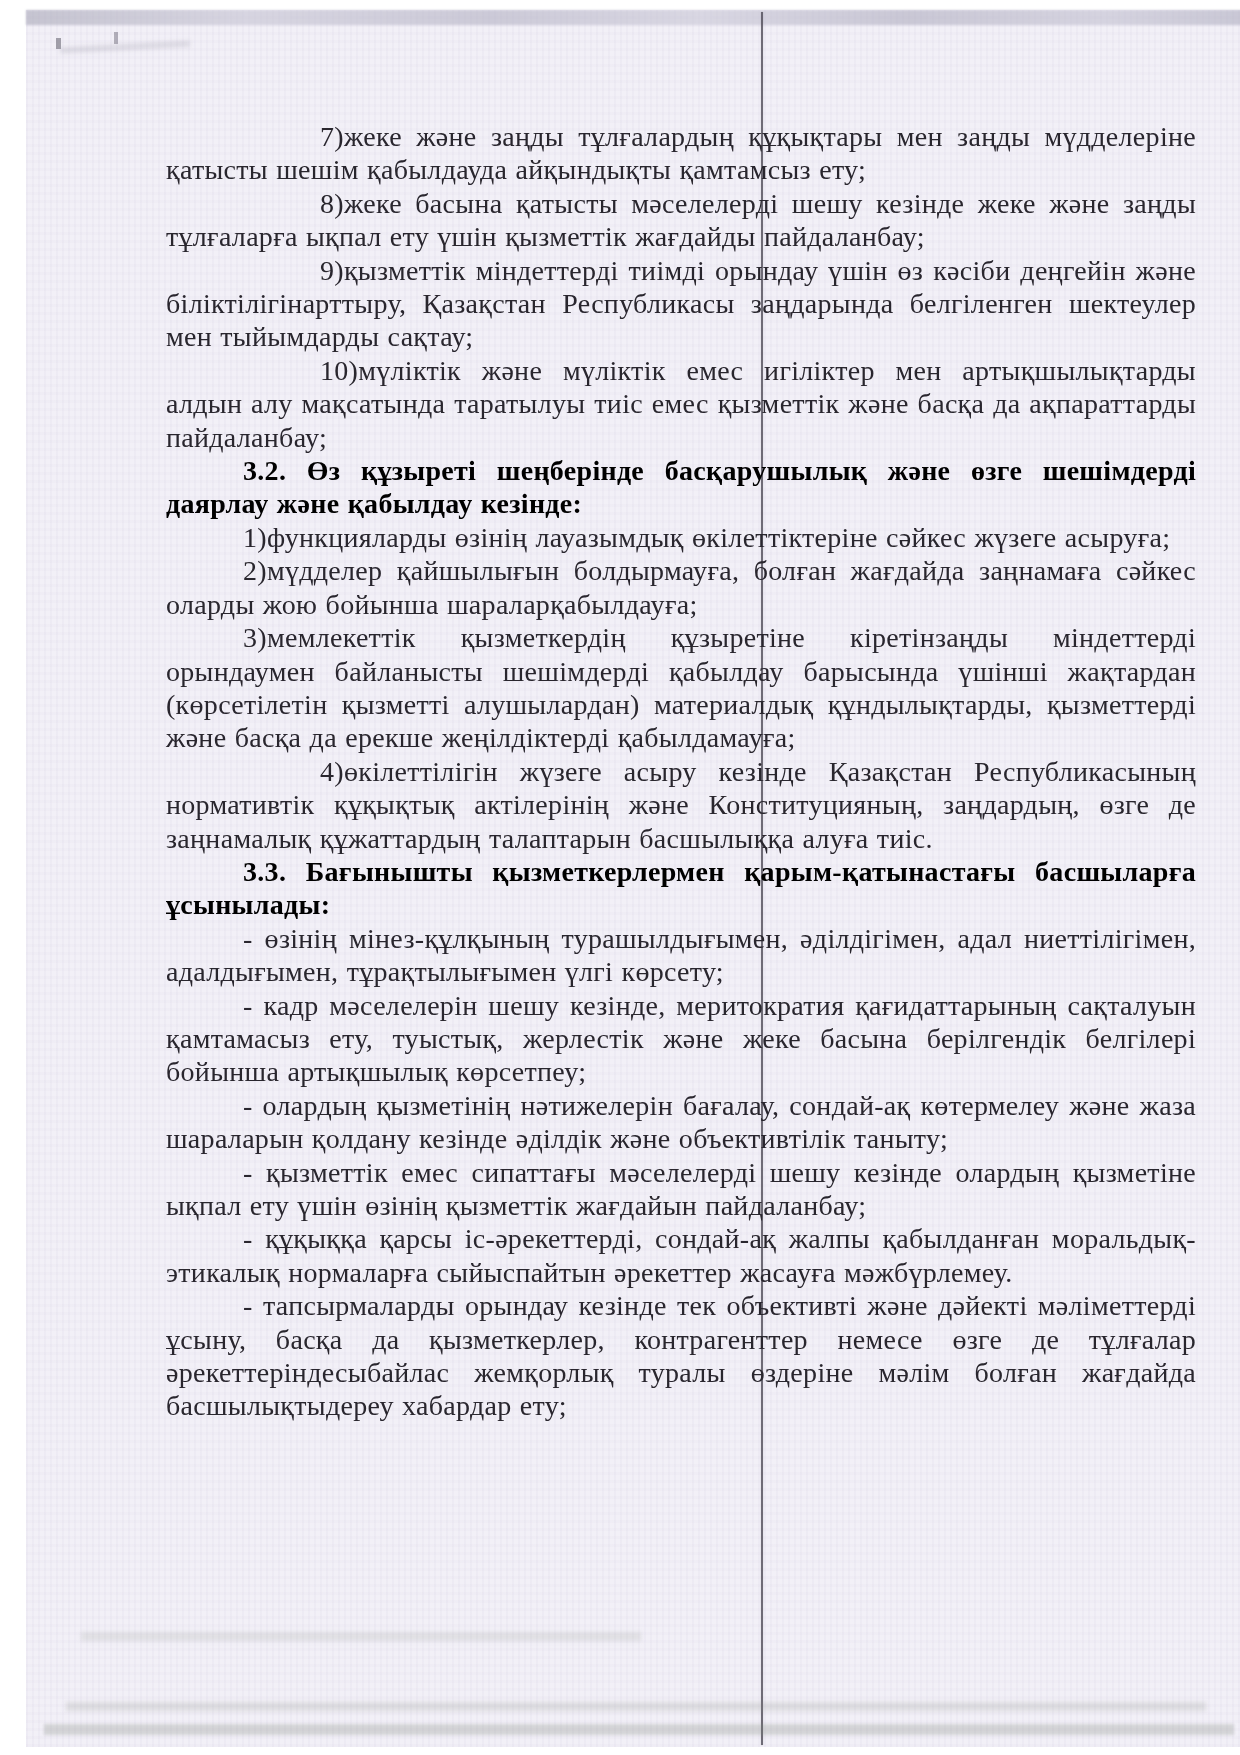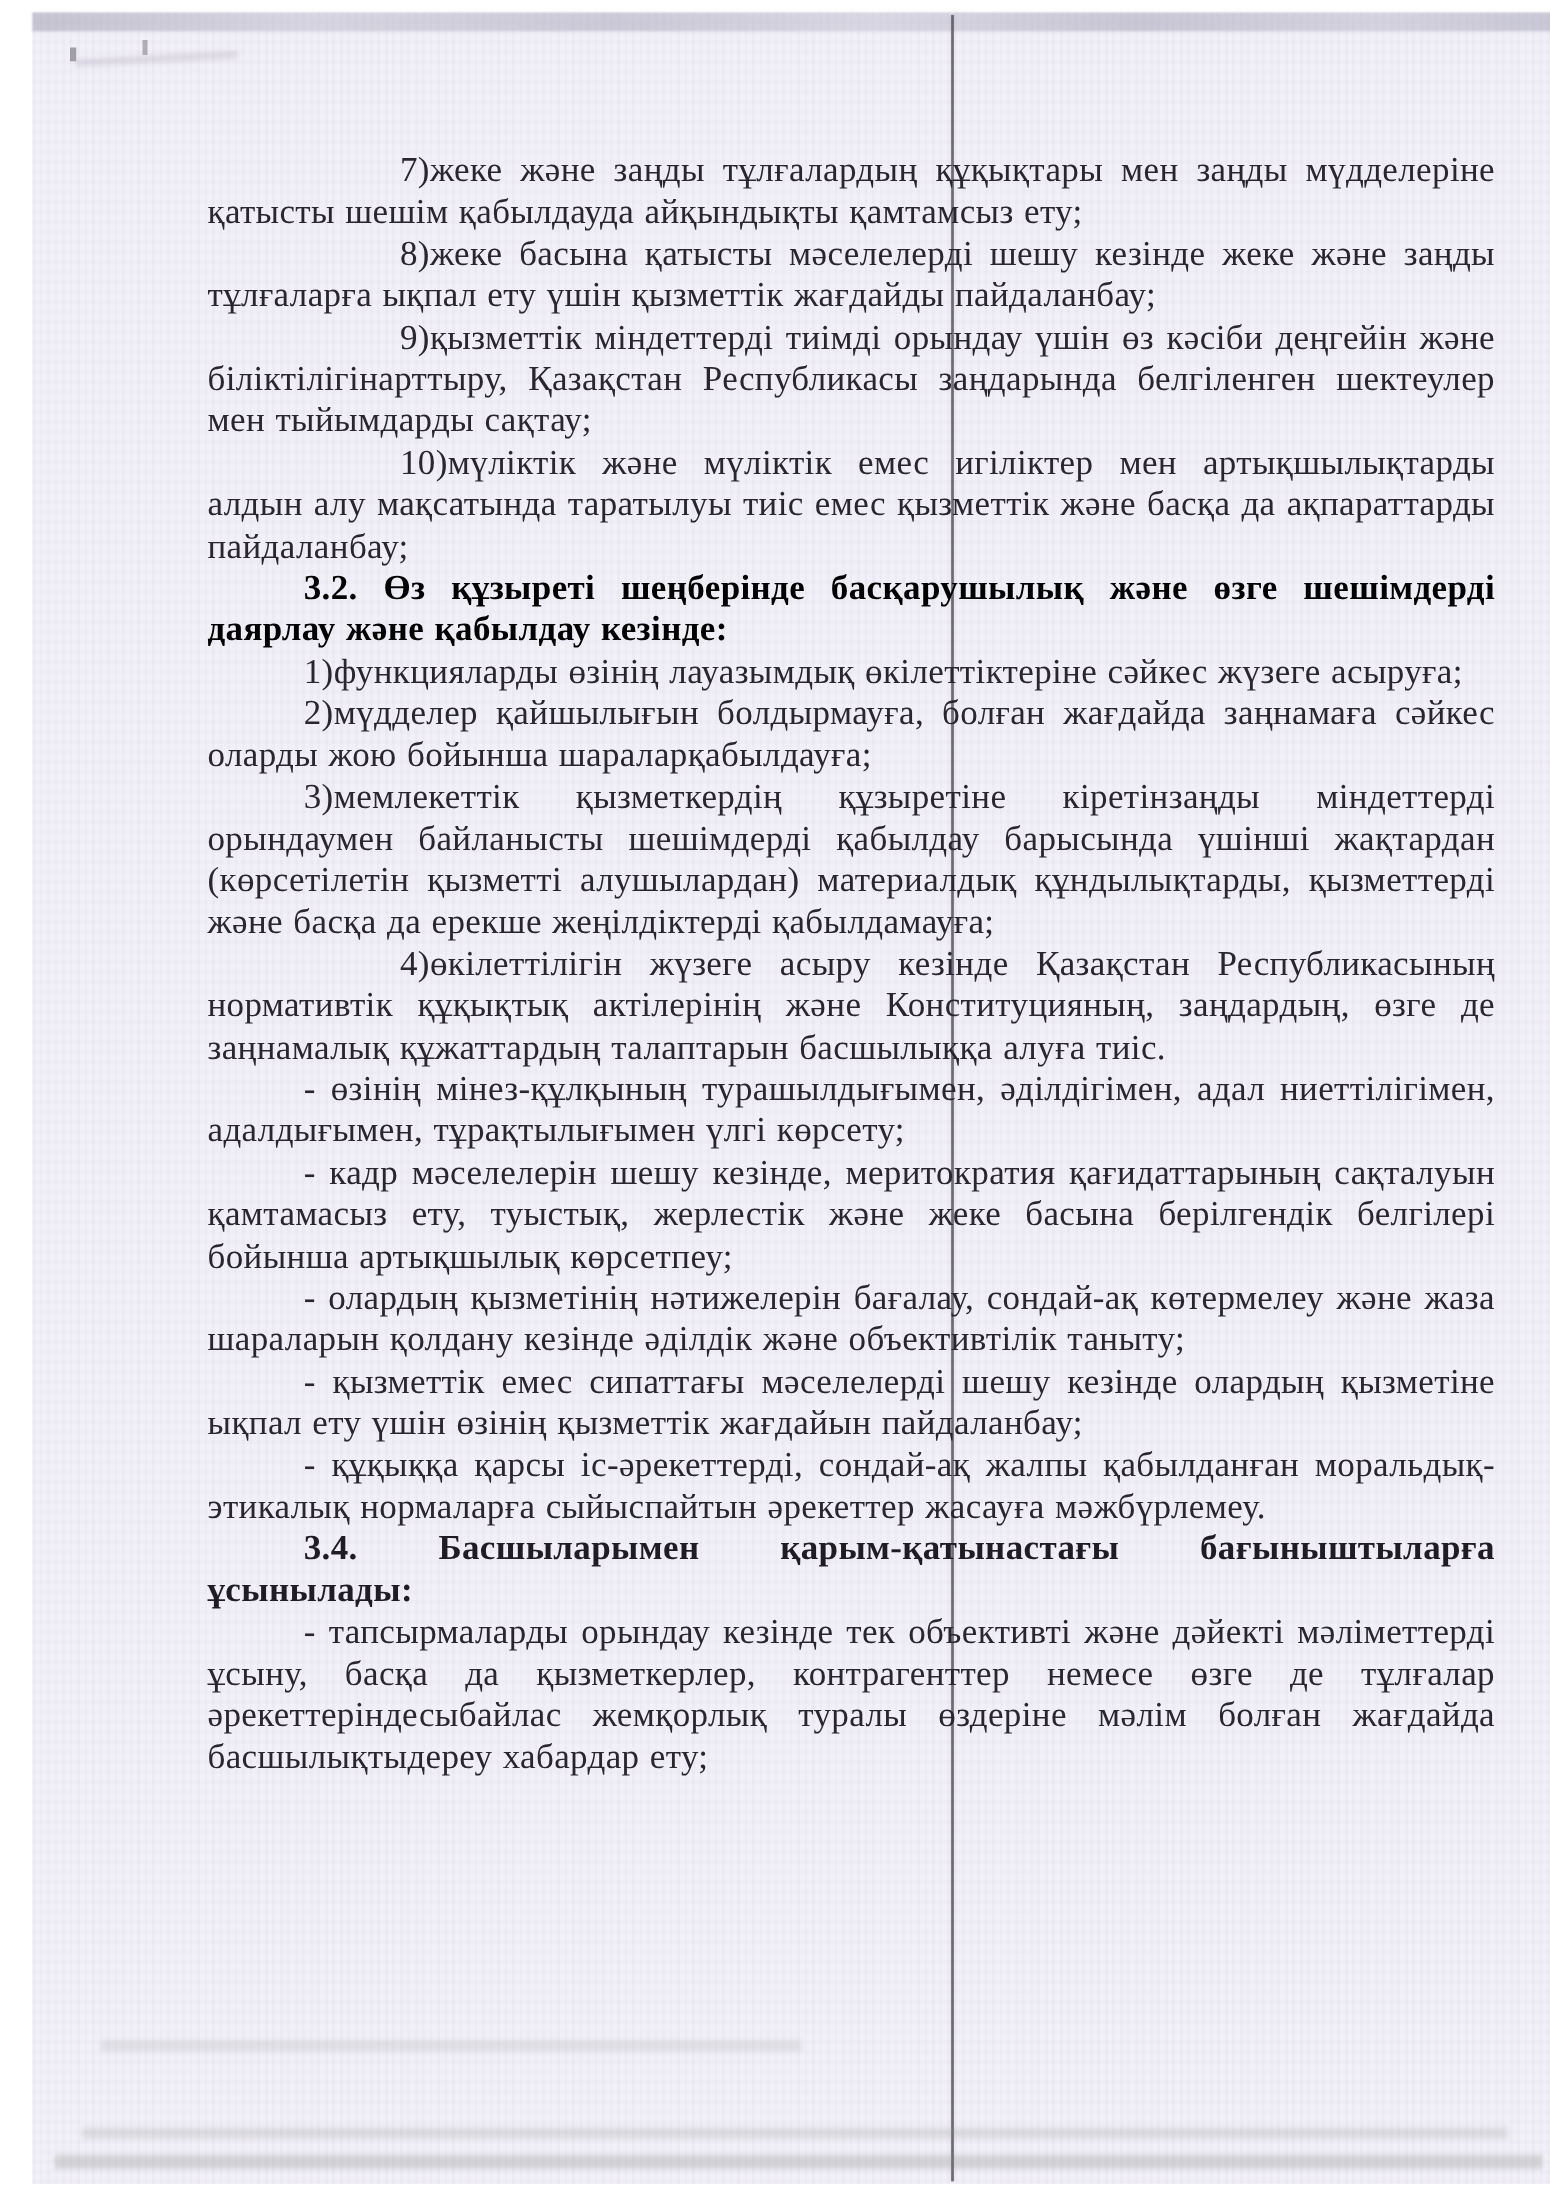--- a/index.html
+++ b/index.html
@@ -51,22 +51,22 @@
     <div class="text-block">
       <p><span class="num">7)</span><span>жеке және заңды тұлғалардың құқықтары мен заңды мүдделеріне қатысты шешім қабылдауда айқындықты қамтамсыз ету;</span></p>
       <p><span class="num">8)</span><span>жеке басына қатысты мәселелерді шешу кезінде жеке және заңды тұлғаларға ықпал ету үшін қызметтік жағдайды пайдаланбау;</span></p>
       <p><span class="num">9)</span><span>қызметтік міндеттерді тиімді орындау үшін өз кәсіби деңгейін және біліктілігінарттыру, Қазақстан Республикасы заңдарында белгіленген шектеулер мен тыйымдарды сақтау;</span></p>
       <p><span class="num">10)</span><span>мүліктік және мүліктік емес игіліктер мен артықшылықтарды алдын алу мақсатында таратылуы тиіс емес қызметтік және басқа да ақпараттарды пайдаланбау;</span></p>
       <p class="heading">3.2. Өз құзыреті шеңберінде басқарушылық және өзге шешімдерді даярлау және қабылдау кезінде:</p>
       <p>1)функцияларды өзінің лауазымдық өкілеттіктеріне сәйкес жүзеге асыруға;</p>
       <p>2)мүдделер қайшылығын болдырмауға, болған жағдайда заңнамаға сәйкес оларды жою бойынша шараларқабылдауға;</p>
       <p>3)мемлекеттік қызметкердің құзыретіне кіретінзаңды міндеттерді орындаумен байланысты шешімдерді қабылдау барысында үшінші жақтардан (көрсетілетін қызметті алушылардан) материалдық құндылықтарды, қызметтерді және басқа да ерекше жеңілдіктерді қабылдамауға;</p>
       <p><span class="num">4)</span><span>өкілеттілігін жүзеге асыру кезінде Қазақстан Республикасының нормативтік құқықтық актілерінің және Конституцияның, заңдардың, өзге де заңнамалық құжаттардың талаптарын басшылыққа алуға тиіс.</span></p>
+      <p class="heading">3.3. Бағынышты қызметкерлермен қарым-қатынастағы басшыларға ұсынылады:</p>
       <p>- өзінің мінез-құлқының турашылдығымен, әділдігімен, адал ниеттілігімен, адалдығымен, тұрақтылығымен үлгі көрсету;</p>
       <p>- кадр мәселелерін шешу кезінде, меритократия қағидаттарының сақталуын қамтамасыз ету, туыстық, жерлестік және жеке басына берілгендік белгілері бойынша артықшылық көрсетпеу;</p>
       <p>- олардың қызметінің нәтижелерін бағалау, сондай-ақ көтермелеу және жаза шараларын қолдану кезінде әділдік және объективтілік таныту;</p>
       <p>- қызметтік емес сипаттағы мәселелерді шешу кезінде олардың қызметіне ықпал ету үшін өзінің қызметтік жағдайын пайдаланбау;</p>
       <p>- құқыққа қарсы іс-әрекеттерді, сондай-ақ жалпы қабылданған моральдық-этикалық нормаларға сыйыспайтын әрекеттер жасауға мәжбүрлемеу.</p>
-      <p class="heading-wide">3.4. Басшыларымен қарым-қатынастағы бағыныштыларға ұсынылады:</p>
       <p>- тапсырмаларды орындау кезінде тек объективті және дәйекті мәліметтерді ұсыну, басқа да қызметкерлер, контрагенттер немесе өзге де тұлғалар әрекеттеріндесыбайлас жемқорлық туралы өздеріне мәлім болған жағдайда басшылықтыдереу хабардар ету;</p>
     </div>
   </div>
 </div>
 
 </body></html>

